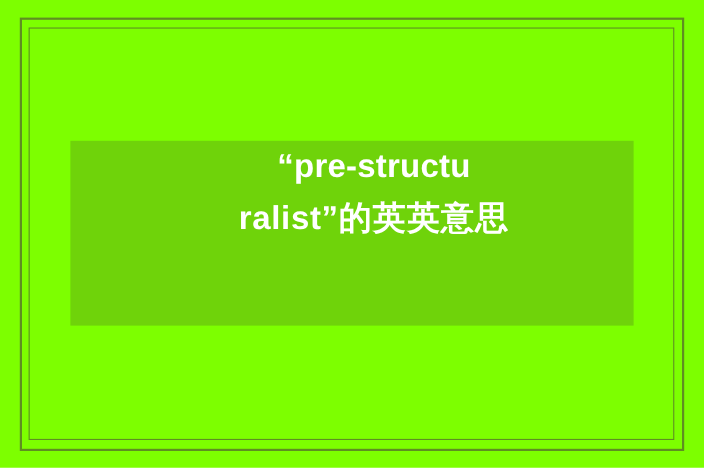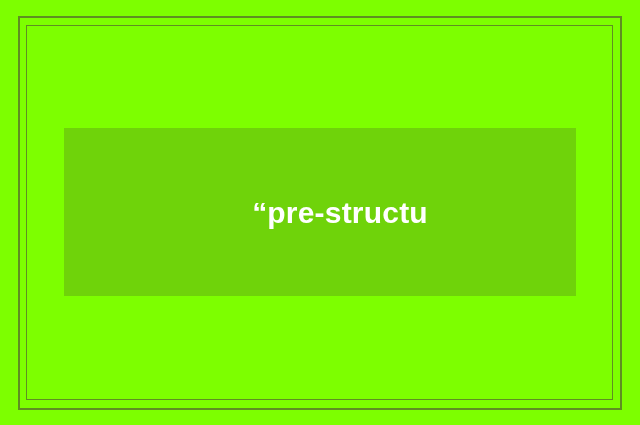--- a/index.html
+++ b/index.html
@@ -50,21 +50,20 @@
     position: absolute;
     left: 64px;
     top: 128px;
     width: 512px;
     height: 168px;
     background: #6fd30a;
     box-sizing: border-box;
     display: flex;
     flex-direction: column;
     align-items: center;
-    justify-content: center;
   }
 
   .title-block {
     width: 100%;
     text-align: center;
     padding-left: 40px;
     box-sizing: border-box;
   }
 
   .title-line {
@@ -87,16 +86,17 @@
 <body>
 
 <div class="stage">
 
   <div class="frame-outer"></div>
   <div class="frame-inner"></div>
 
   <div class="panel">
     <div class="title-block">
       <span class="title-line title-line-1">“pre-structu</span>
+      <span class="title-line title-line-2"><span>ralist”</span><span class="cjk">的英英意思</span></span>
     </div>
   </div>
 
 </div>
 
 </body></html>

